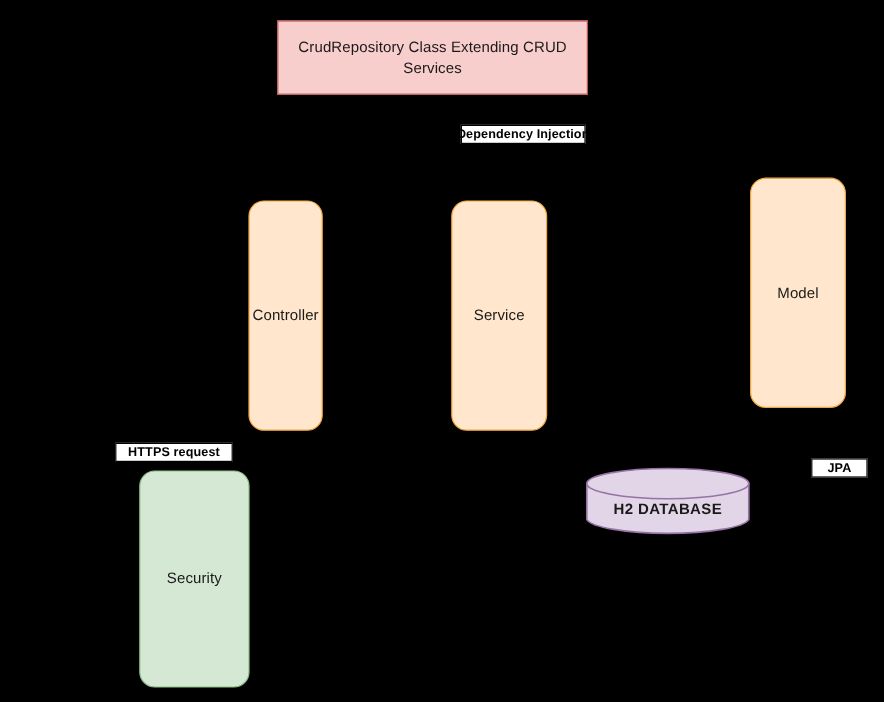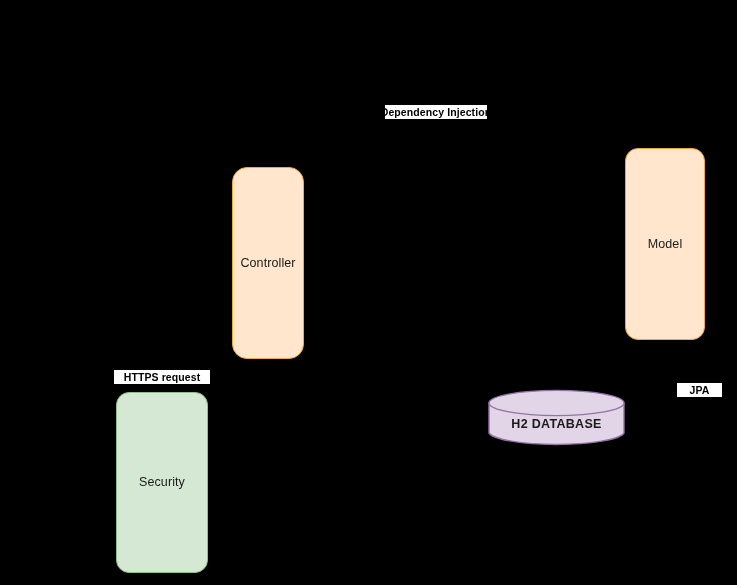--- a/index.html
+++ b/index.html
@@ -123,36 +123,42 @@
       <path d="M96 263 L221 263"></path>
       <path d="M298 263 L376 263"></path>
       <path d="M456 256 L625 256"></path>
       <path d="M436 79 L436 112 L436 167"></path>
       <path d="M665 352 L665 418 L625 418"></path>
       <path d="M162 392 L162 377 L162 359"></path>
       <path d="M56 359 L56 481 L116 481"></path>
     </g>
   </svg>
 
+  <div class="node repo-box" style="left:231px; top:17px; width:259px; height:62px;">
+    <span class="node-label">CrudRepository Class Extending CRUD Services</span>
+  </div>
 
   <div class="edge-label" style="left:384px; top:104px; width:104px; height:16px;">
     <span class="node-label">Dependency Injection</span>
   </div>
 
 
-  <div class="node layer-box" style="left:232px; top:167px; width:72px; height:192px;border-radius:15px;">
+  <div class="node layer-box" style="left:207px; top:167px; width:62px; height:192px;">
     <span class="node-label">Controller</span>
   </div>
 
+  <div class="node layer-box" style="left:376px; top:167px; width:80px; height:192px;">
+    <span class="node-label">Service</span>
+  </div>
 
   <div class="node layer-box" style="left:625px; top:148px; width:80px; height:192px;">
     <span class="node-label">Model</span>
   </div>
 
-  <div class="edge-label" style="left:113px; top:369px; width:98px; height:16px;">
+  <div class="edge-label" style="left:96px; top:369px; width:98px; height:16px;">
     <span class="node-label">HTTPS request</span>
   </div>
 
   <div class="edge-label" style="left:676px; top:382px; width:47px; height:16px;">
     <span class="node-label">JPA</span>
   </div>
 
   <div class="node security-box" style="left:116px; top:392px; width:92px; height:181px;">
     <span class="node-label">Security</span>
   </div>

